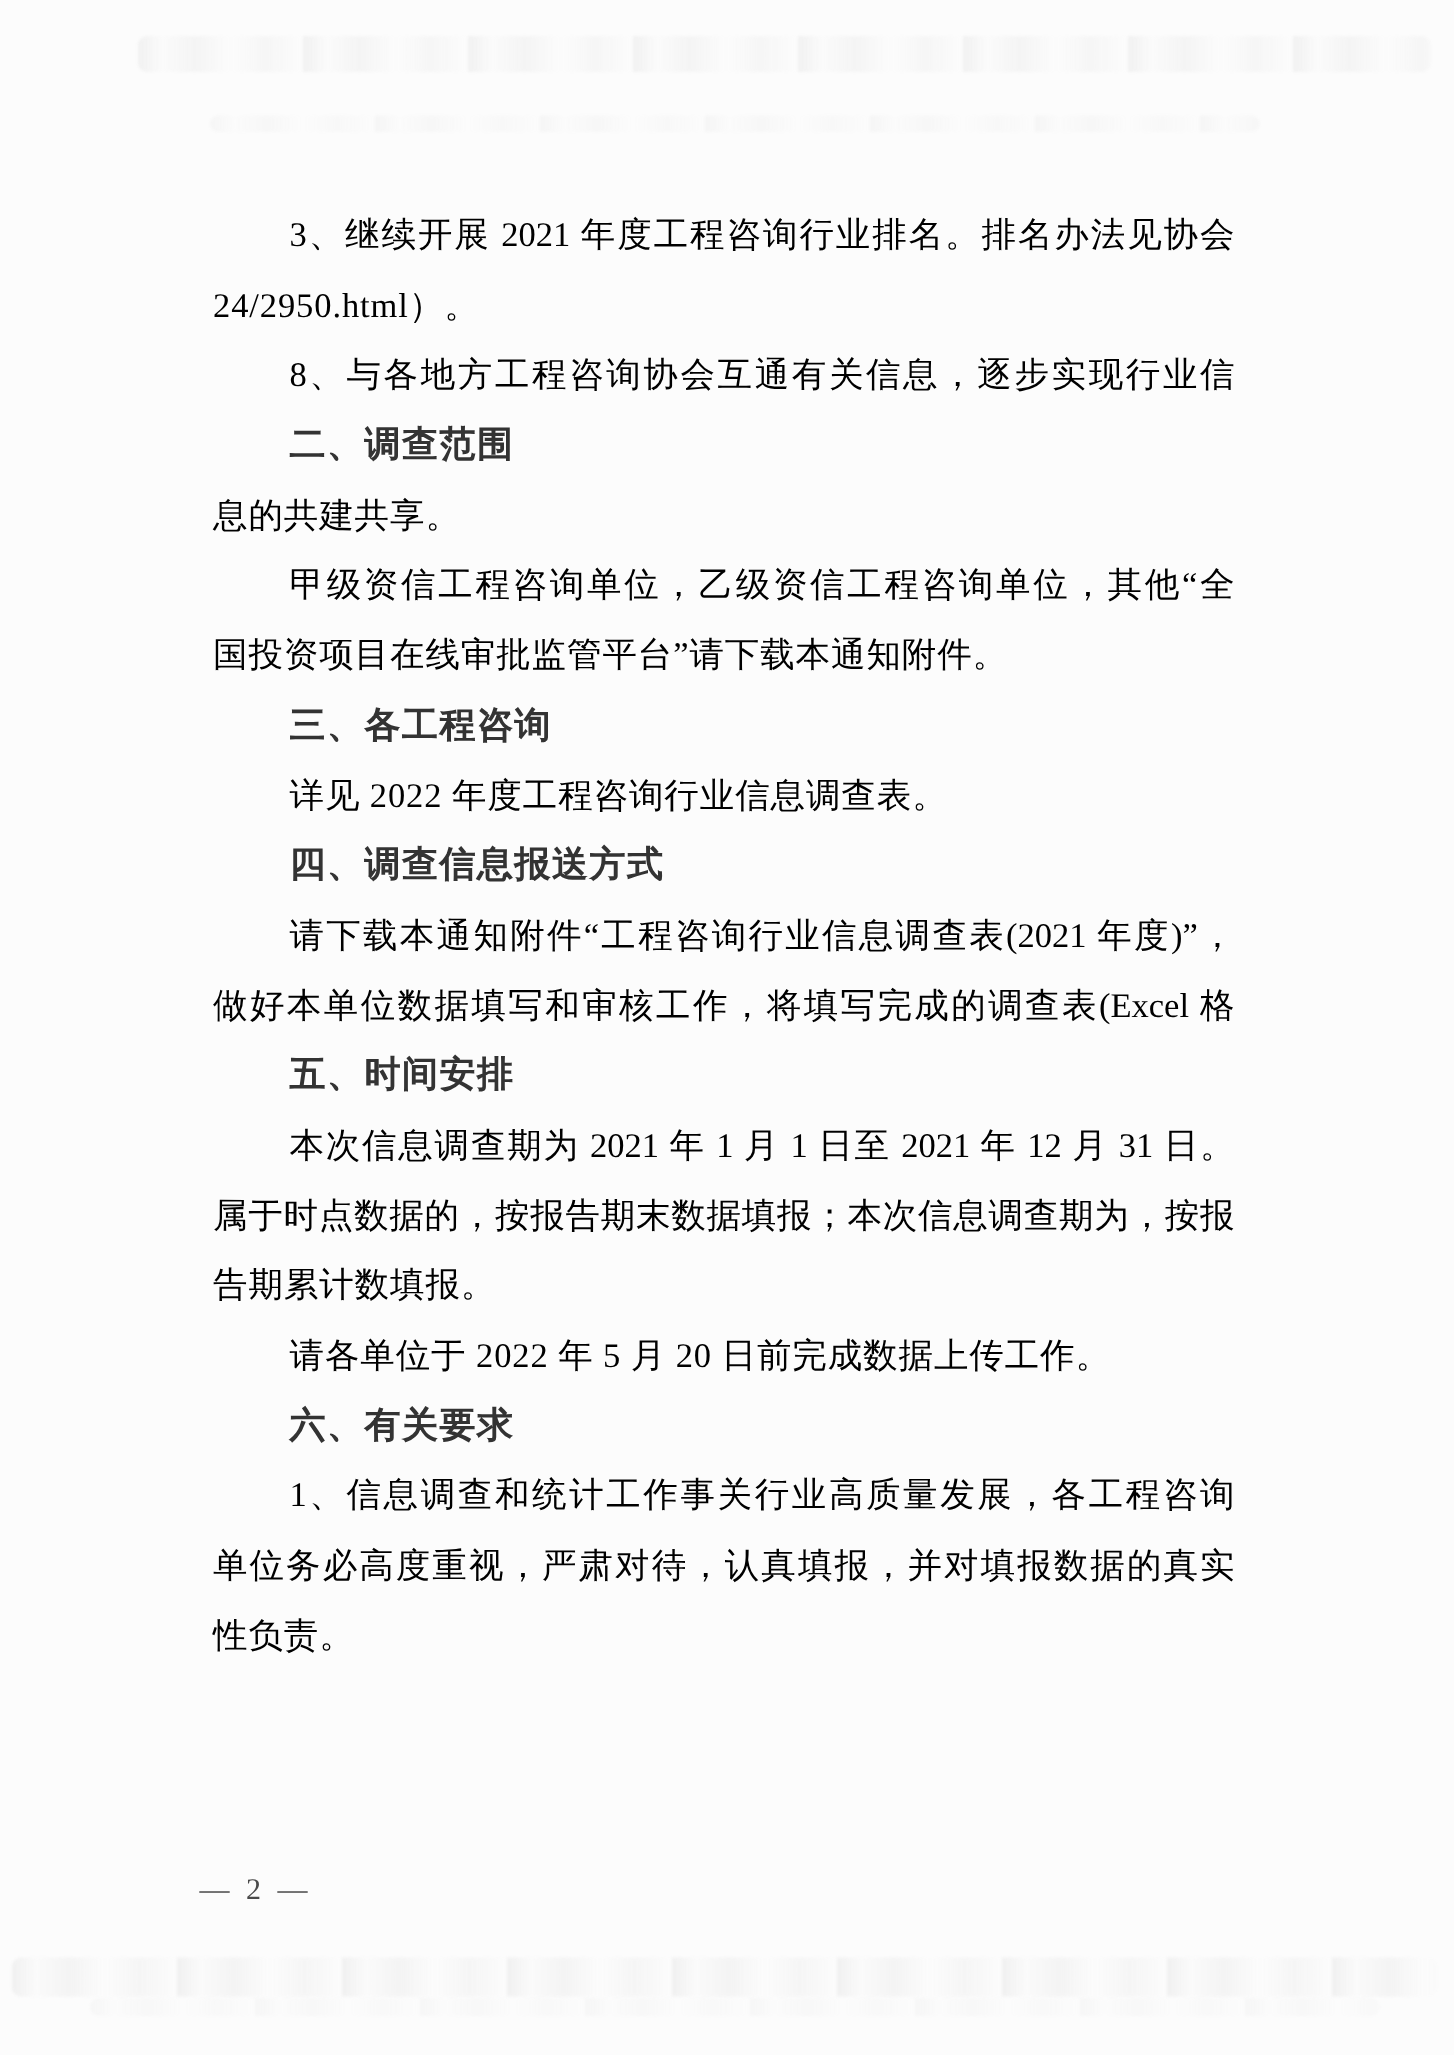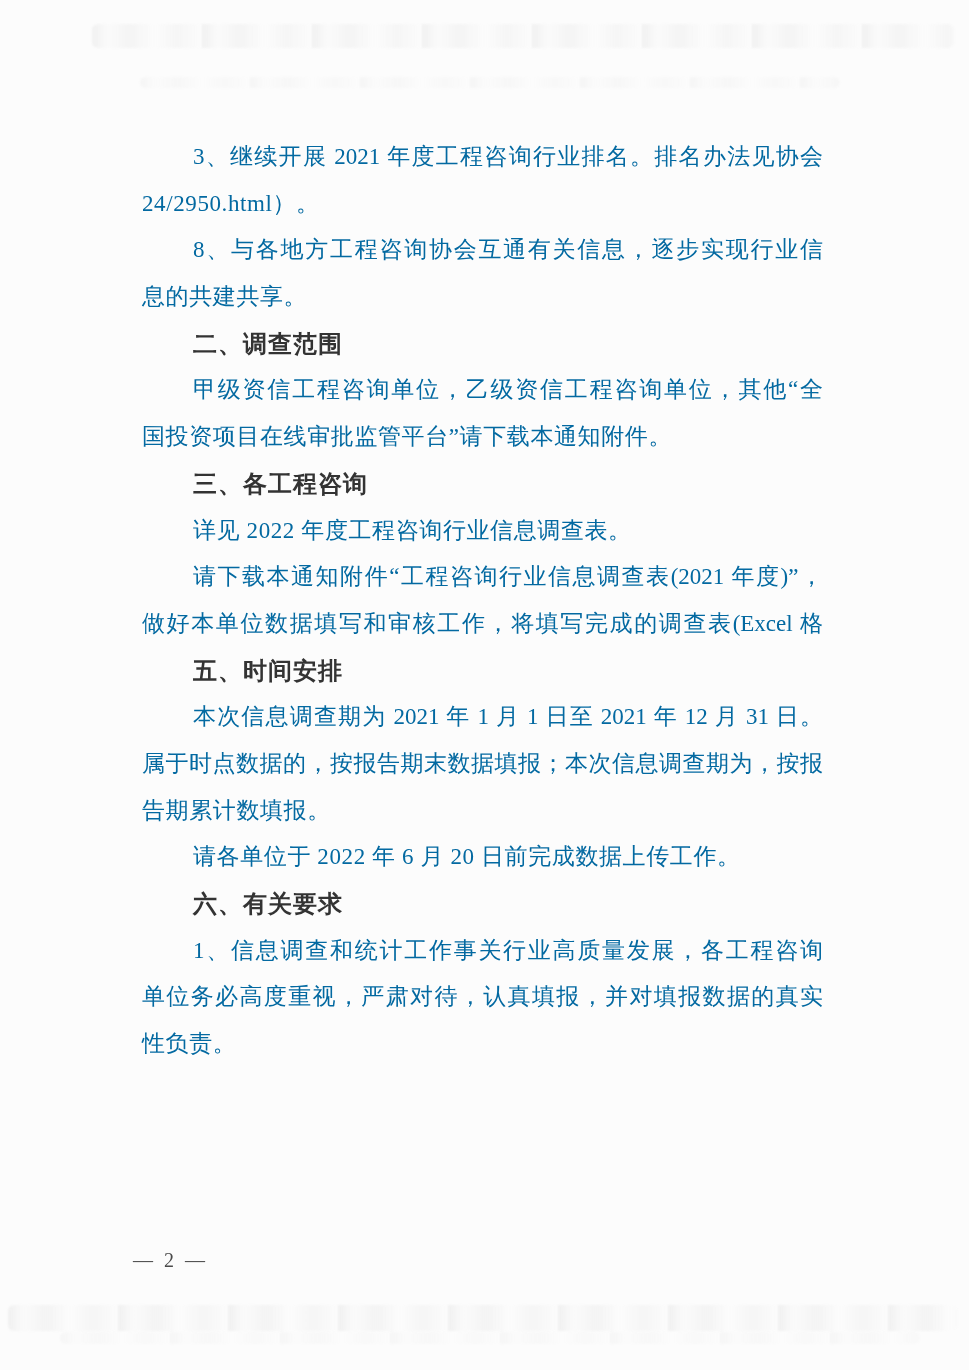--- a/index.html
+++ b/index.html
@@ -11,21 +11,21 @@
     font-family: "Liberation Serif", "DejaVu Serif", serif;
   }
   .text-block {
     position: absolute;
     left: 142px; top: 134px; width: 681px;
   }
   .line {
     height: 46.7px;
     line-height: 46.7px;
     font-size: 23px;
-    color: #0369a1;
+    color: #000000;
     white-space: nowrap;
     letter-spacing: 0.6px;
     font-family: "Liberation Serif", "DejaVu Serif", serif;
   }
   .line.fill {
     white-space: normal;
     letter-spacing: 0;
     text-align: justify;
     text-align-last: justify;
   }
@@ -64,33 +64,34 @@
 </head>
 <body>
 
 <div class="scan-artifact artifact-top-1"></div>
 <div class="scan-artifact artifact-top-2"></div>
 
 <div class="text-block">
   <div class="line body indent fill">3、继续开展 2021 年度工程咨询行业排名。排名办法见协会</div>
   <div class="line body">24/2950.html）。</div>
   <div class="line body indent fill">8、与各地方工程咨询协会互通有关信息，逐步实现行业信</div>
+  <div class="line heading indent">二、调查范围</div>
   <div class="line body">息的共建共享。</div>
-  <div class="line heading indent">二、调查范围</div>
   <div class="line body indent fill">甲级资信工程咨询单位，乙级资信工程咨询单位，其他“全</div>
   <div class="line body">国投资项目在线审批监管平台”请下载本通知附件。</div>
   <div class="line heading indent">三、各工程咨询</div>
   <div class="line body indent">详见 2022 年度工程咨询行业信息调查表。</div>
+  <div class="line heading indent">四、调查信息报送方式</div>
   <div class="line body indent fill">请下载本通知附件“工程咨询行业信息调查表(2021 年度)”，</div>
   <div class="line body fill">做好本单位数据填写和审核工作，将填写完成的调查表(Excel 格</div>
   <div class="line heading indent">五、时间安排</div>
   <div class="line body indent fill">本次信息调查期为 2021 年 1 月 1 日至 2021 年 12 月 31 日。</div>
   <div class="line body fill">属于时点数据的，按报告期末数据填报；本次信息调查期为，按报</div>
   <div class="line body">告期累计数填报。</div>
-  <div class="line body indent">请各单位于 2022 年 6 月 20 日前完成数据上传工作。</div>
+  <div class="line body indent">请各单位于 2022 年 5 月 20 日前完成数据上传工作。</div>
   <div class="line heading indent">六、有关要求</div>
   <div class="line body indent fill">1、信息调查和统计工作事关行业高质量发展，各工程咨询</div>
   <div class="line body fill">单位务必高度重视，严肃对待，认真填报，并对填报数据的真实</div>
   <div class="line body">性负责。</div>
 </div>
 
 <div class="page-number">— 2 —</div>
 
 <div class="scan-artifact artifact-bottom-1"></div>
 <div class="scan-artifact artifact-bottom-2"></div>

